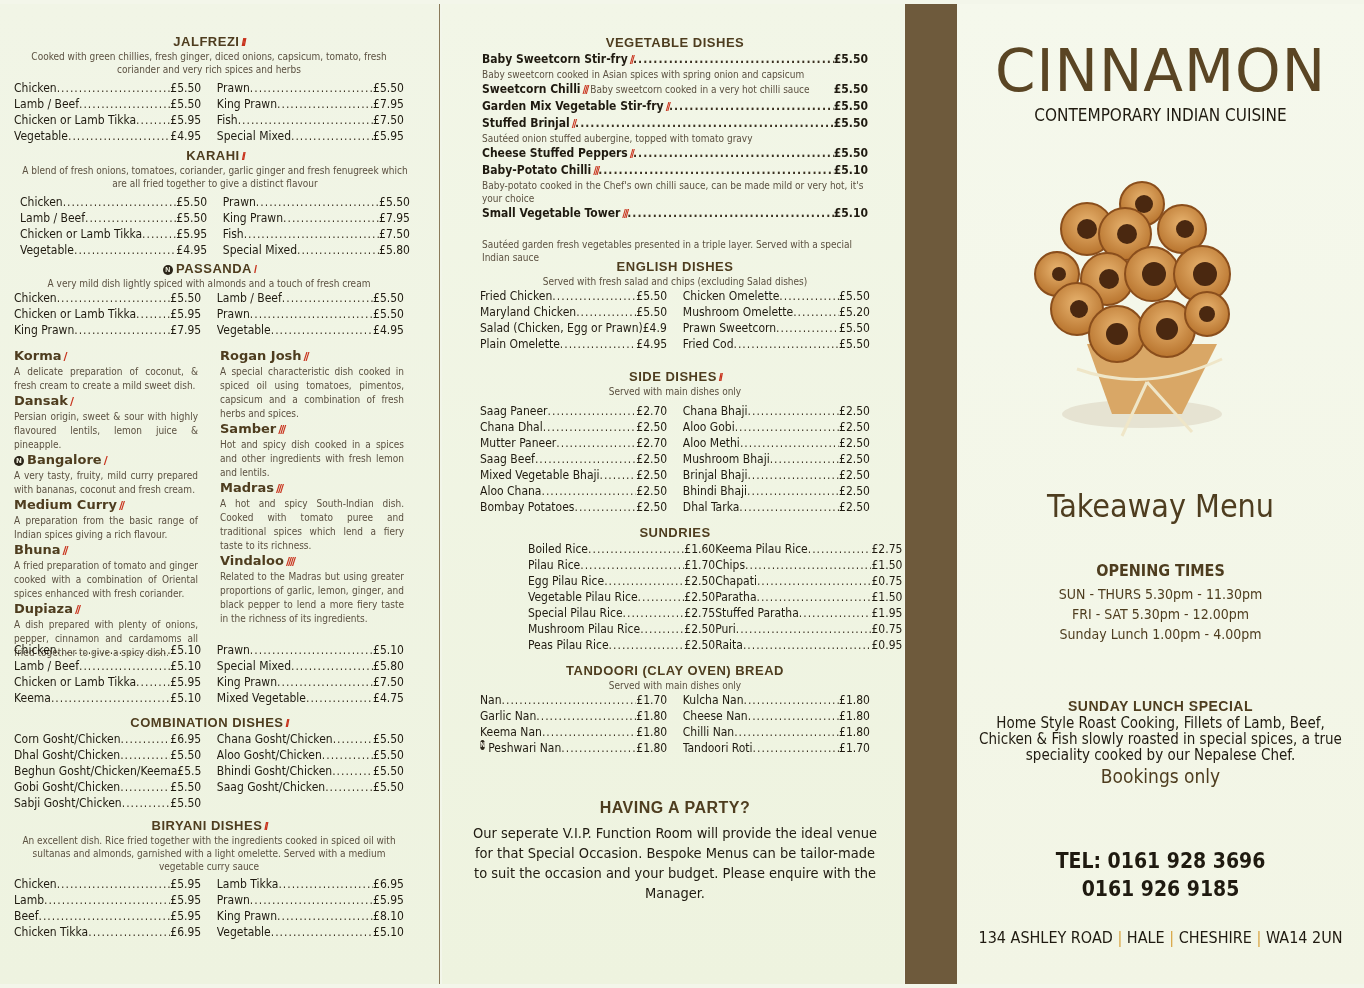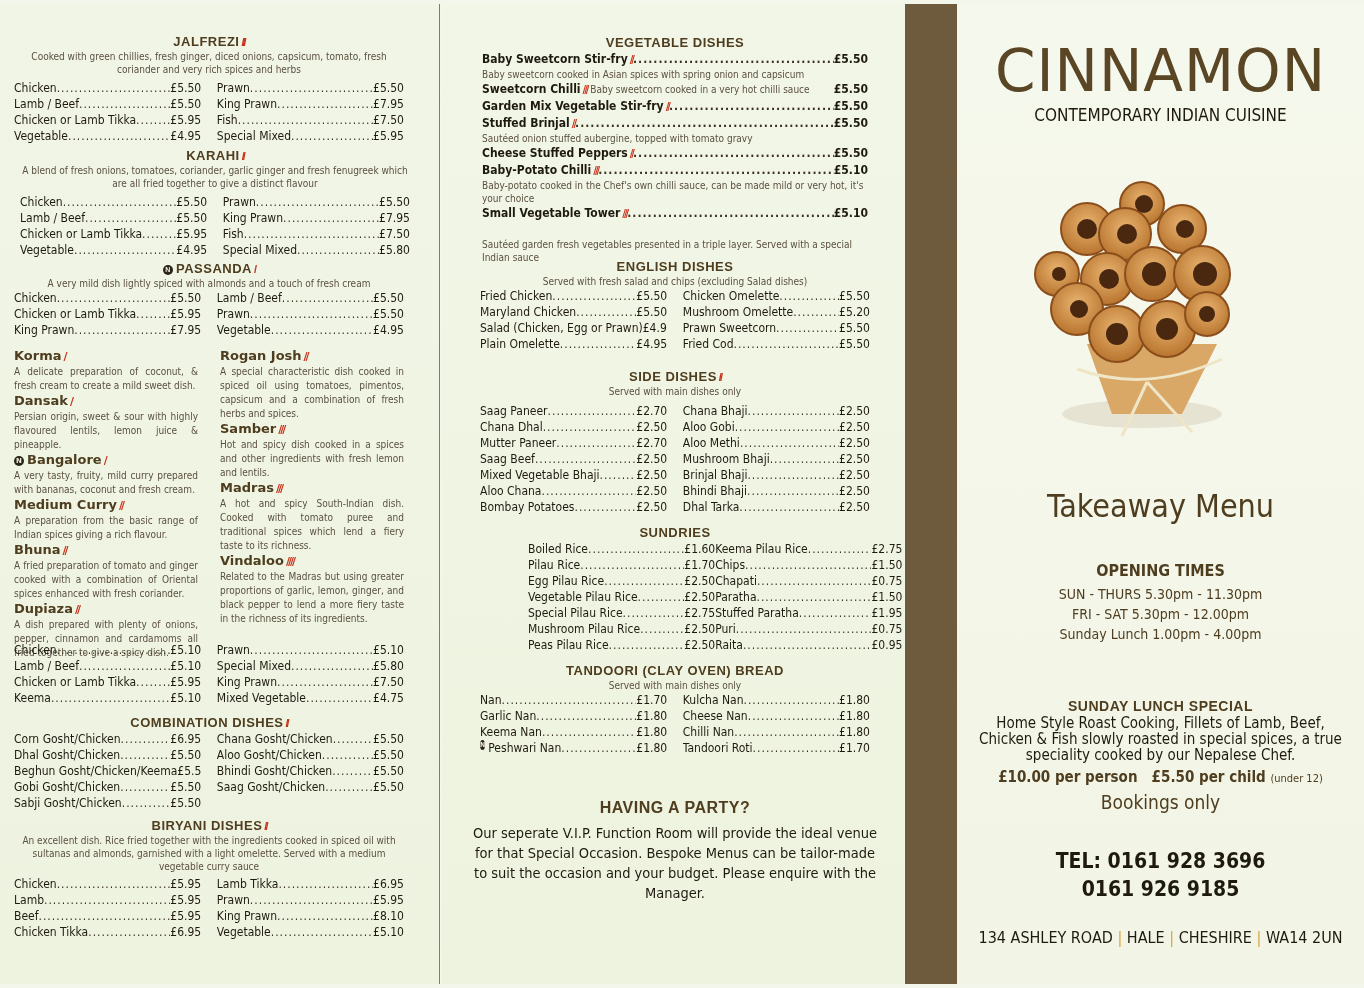--- a/index.html
+++ b/index.html
@@ -721,25 +721,20 @@
   <div class="brand" style="top:482px;font-size:32px;line-height:40px;color:#4e3d1f">Takeaway Menu</div>
   <div class="brand" style="top:580px;font-size:14px;line-height:20px;color:#4e3d1f">
     <div>SUN - THURS 5.30pm - 11.30pm</div>
     <div>FRI - SAT 5.30pm - 12.00pm</div>
     <div>Sunday Lunch 1.00pm - 4.00pm</div>
   </div>
 
   <div class="brand" style="top:653px;margin-top:40px;">
     <div class="sec-title" style="font-size:14px;line-height:18px">SUNDAY LUNCH SPECIAL</div>
     <div style="font-size:15px;line-height:16px;color:#1f1a10;padding:0 18px">Home Style Roast Cooking, Fillets of Lamb, Beef, Chicken &amp; Fish slowly roasted in special spices, a true speciality cooked by our Nepalese Chef.</div>
-    <div style="font-size:15px;font-weight:bold;color:#4e3d1f;margin-top:4px;line-height:20px">
-      <span>£10.00 per person</span>&nbsp;&nbsp;
-      <span>£5.50 per child</span>
-      <span style="font-size:11px;font-weight:normal">(under 12)</span>
-    </div>
     <div style="font-size:19px;color:#4e3d1f;line-height:26px">Bookings only</div>
   </div>
 
   <div class="brand" style="top:843px;font-size:21px;font-weight:bold;line-height:28px;color:#1f1a10">
     <div>TEL: 0161 928 3696</div>
     <div>0161 926 9185</div>
   </div>
 
   <div class="brand" style="top:924px;font-size:16px;color:#1f1a10;white-space:nowrap">
     <span>134 ASHLEY ROAD</span>

